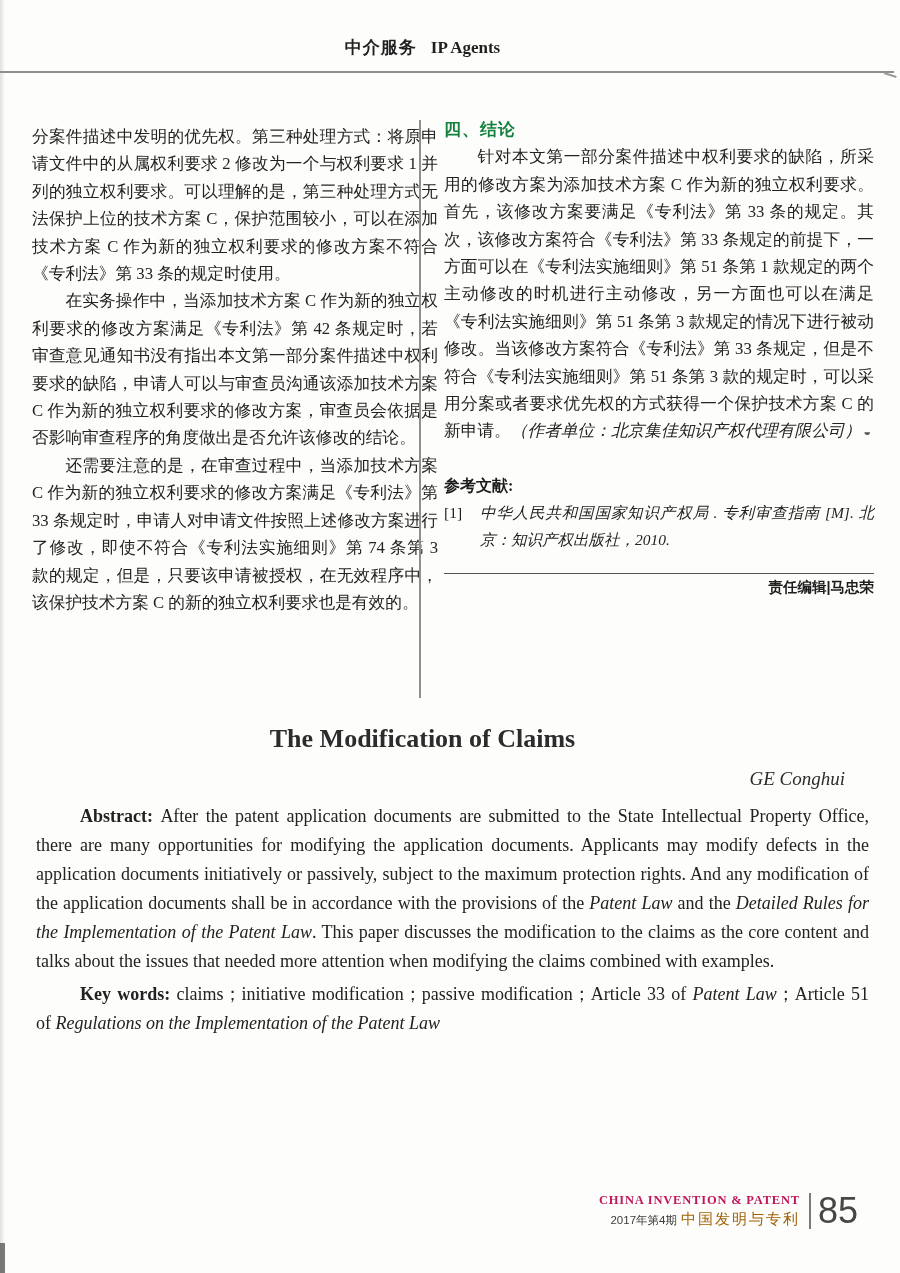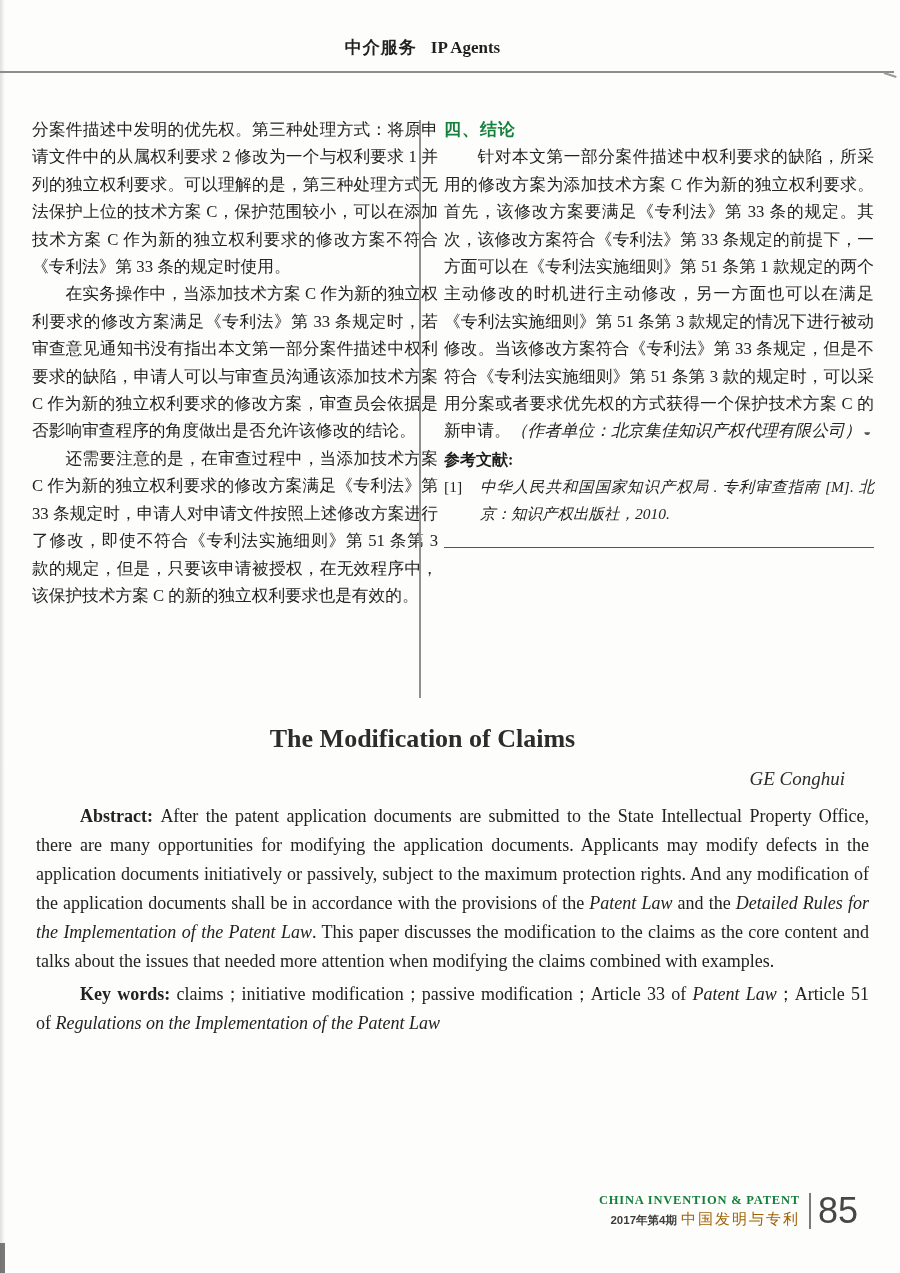--- a/index.html
+++ b/index.html
@@ -20,48 +20,48 @@
   .sec-cn{font-weight:bold;font-size:17px;letter-spacing:1px;color:#1f1f1f;
     font-family:"Liberation Sans","DejaVu Sans",sans-serif;}
   .sec-en{font-weight:bold;font-size:17px;margin-left:14px;color:#1f1f1f;}
   .header-rule{position:absolute;left:0;top:71px;width:894px;height:2px;background:#8d8d8b;}
   .rule-tick{position:absolute;left:884px;top:72px;width:13px;height:2px;background:#9a9a98;
     transform:rotate(18deg);transform-origin:left center;}
   
   .col{position:absolute;top:116px;font-size:16.7px;line-height:27.4px;
     text-align:justify;color:#232323;}
   .col p{margin:0;}
-  .col-left{left:32px;width:406px;}
+  .col-left{left:32px;width:406px;margin-top:7px;}
   .col-right{left:444px;width:430px;}
   .indent{text-indent:2em;}
   .col-divider{position:absolute;left:419px;top:120px;width:2px;height:578px;background:#8f8f8d;}
   .concl-head{font-weight:bold;font-size:17px;margin:0 0 6px 0;color:#15803d;
     font-family:"Liberation Sans","DejaVu Sans",sans-serif;letter-spacing:1px;}
   .end-mark{font-size:13px;color:#555;vertical-align:baseline;margin-left:2px;}
-  .refs{}
+  .refs{margin-top:26px;}
   .refs-head{font-weight:bold;font-size:16px;margin:0 0 10px 0;color:#1c1c1c;}
   .ref-item{display:flex;}
   .ref-num{width:36px;flex:0 0 36px;font-size:15.5px;}
   .ref-text{flex:1;font-style:italic;font-size:15.5px;line-height:27px;}
   .editor-rule{margin-top:20px;border-top:1.5px solid #555;width:100%;}
   .editor-line{margin-top:9px;text-align:right;font-weight:bold;font-size:14.5px;
     color:#1d1d1d;font-family:"Liberation Sans","DejaVu Sans",sans-serif;}
   
   .en-title{position:absolute;left:0;top:724px;width:845px;text-align:center;
     font-weight:bold;font-size:26px;color:#2c2c2c;}
   .en-author{position:absolute;left:0;top:768px;width:845px;text-align:right;
     font-weight:normal;font-style:italic;font-size:19px;color:#2c2c2c;}
   .en-body{position:absolute;left:32px;top:798px;width:841px;
     font-size:18px;line-height:29px;text-align:justify;color:#222;}
   .en-body p{margin:4px;text-indent:44px;}
   
   .footer{position:absolute;top:1190px;right:86px;display:flex;align-items:center;}
   .footer-txt{text-align:right;line-height:1.25;}
-  .f-en{font-size:12.5px;font-weight:bold;letter-spacing:.8px;color:#15803d;}
-  .f-issue{font-size:11.5px;font-weight:bold;color:#3c3c3a;
+  .f-en{font-size:12.5px;font-weight:bold;letter-spacing:.8px;color:#be185d;}
+  .f-issue{font-size:11.5px;font-weight:normal;color:#3c3c3a;
     font-family:"Liberation Sans","DejaVu Sans",sans-serif;}
   .f-cn{font-size:15px;color:#a16207;letter-spacing:2px;
     font-family:"Liberation Sans","DejaVu Sans",sans-serif;}
   .f-bar{width:2px;height:36px;background:#7a7a78;margin:0 7px 0 9px;}
   .f-page{font-size:36px;color:#474745;font-family:Liberation Sans, sans-serif;}
 </style>
 </head>
 <body>
 
 <div class="page">
@@ -70,39 +70,40 @@
   <div class="corner-smudge"></div>
 
   <div class="header-band">
     <span class="sec-cn">中介服务</span><span class="sec-en">IP Agents</span>
   </div>
   <div class="header-rule"></div>
   <div class="rule-tick"></div>
 
   <div class="col col-left">
     <p>分案件描述中发明的优先权。第三种处理方式：将原申请文件中的从属权利要求 2 修改为一个与权利要求 1 并列的独立权利要求。可以理解的是，第三种处理方式无法保护上位的技术方案 C，保护范围较小，可以在添加技术方案 C 作为新的独立权利要求的修改方案不符合《专利法》第 33 条的规定时使用。</p>
-    <p class="indent">在实务操作中，当添加技术方案 C 作为新的独立权利要求的修改方案满足《专利法》第 33 条规定时，若审查意见通知书没有指出本文第一部分案件描述中权利要求的缺陷，申请人可以与审查员沟通该添加技术方案 C 作为新的独立权利要求的修改方案，审查员会依据是否影响审查程序的角度做出是否允许该修改的结论。</p>
-    <p class="indent">还需要注意的是，在审查过程中，当添加技术方案 C 作为新的独立权利要求的修改方案满足《专利法》第 33 条规定时，申请人对申请文件按照上述修改方案进行了修改，即使不符合《专利法实施细则》第 51 条第 3 款的规定，但是，只要该申请被授权，在无效程序中，该保护技术方案 C 的新的独立权利要求也是有效的。</p>
+    <p class="indent">在实务操作中，当添加技术方案 C 作为新的独立权利要求的修改方案满足《专利法》第 42 条规定时，若审查意见通知书没有指出本文第一部分案件描述中权利要求的缺陷，申请人可以与审查员沟通该添加技术方案 C 作为新的独立权利要求的修改方案，审查员会依据是否影响审查程序的角度做出是否允许该修改的结论。</p>
+    <p class="indent">还需要注意的是，在审查过程中，当添加技术方案 C 作为新的独立权利要求的修改方案满足《专利法》第 33 条规定时，申请人对申请文件按照上述修改方案进行了修改，即使不符合《专利法实施细则》第 74 条第 3 款的规定，但是，只要该申请被授权，在无效程序中，该保护技术方案 C 的新的独立权利要求也是有效的。</p>
   </div>
 
   <div class="col-divider"></div>
 
   <div class="col col-right">
     <p class="concl-head">四、结论</p>
     <p class="indent"><span><span>针对本文第一部分案件描述中权利要求的缺陷，所采用的修改方案为添加技术方案 C 作为新的独立权利要求。首先，该修改方案要满足《专利法》第 33 条的规定。其次，该修改方案符合《专利法》第 33 条规定的前提下，一方面可以在《专利法实施细则》第 51 条第 1 款规定的两个主动修改的时机进行主动修改，另一方面也可以在满足《专利法实施细则》第 51 条第 3 款规定的情况下进行被动修改。当该修改方案符合《专利法》第 33 条规定，但是不符合《专利法实施细则》第 51 条第 3 款的规定时，可以采用分案或者要求优先权的方式获得一个保护技术方案 C 的新申请。</span><span style="font-style: italic;">（作者单位：北京集佳知识产权代理有限公司）</span></span><span class="end-mark">◒</span></p>
 
     <div class="refs">
       <p class="refs-head">参考文献:</p>
       <div class="ref-item">
         <span class="ref-num">[1]</span>
         <span class="ref-text">中华人民共和国国家知识产权局 . 专利审查指南 [M]. 北京：知识产权出版社，2010.</span>
       </div>
     </div>
 
     <div class="editor-rule"></div>
+    <p class="editor-line">责任编辑|马忠荣</p>
   </div>
 
   <div class="en-title">The Modification of Claims</div>
   <div class="en-author">GE Conghui</div>
   <div class="en-body">
     <p><span style="font-weight: bold;">Abstract: </span><span>After the patent application documents are submitted to the State Intellectual Property Office, there are many opportunities for modifying the application documents. Applicants may modify defects in the application documents initiatively or passively, subject to the maximum protection rights. And any modification of the application documents shall be in accordance with the provisions of the </span><span style="font-style: italic;">Patent Law</span><span> and the </span><span style="font-style: italic;">Detailed Rules for the Implementation of the Patent Law</span><span>. This paper discusses the modification to the claims as the core content and talks about the issues that needed more attention when modifying the claims combined with examples.</span></p>
     <p><span style="font-weight: bold;">Key words: </span><span>claims；initiative modification；passive modification；Article 33 of </span><span style="font-style: italic;">Patent Law</span><span>；Article 51 of </span><span style="font-style: italic;">Regulations on the Implementation of the Patent Law</span></p>
   </div>
 
   <div class="footer">

